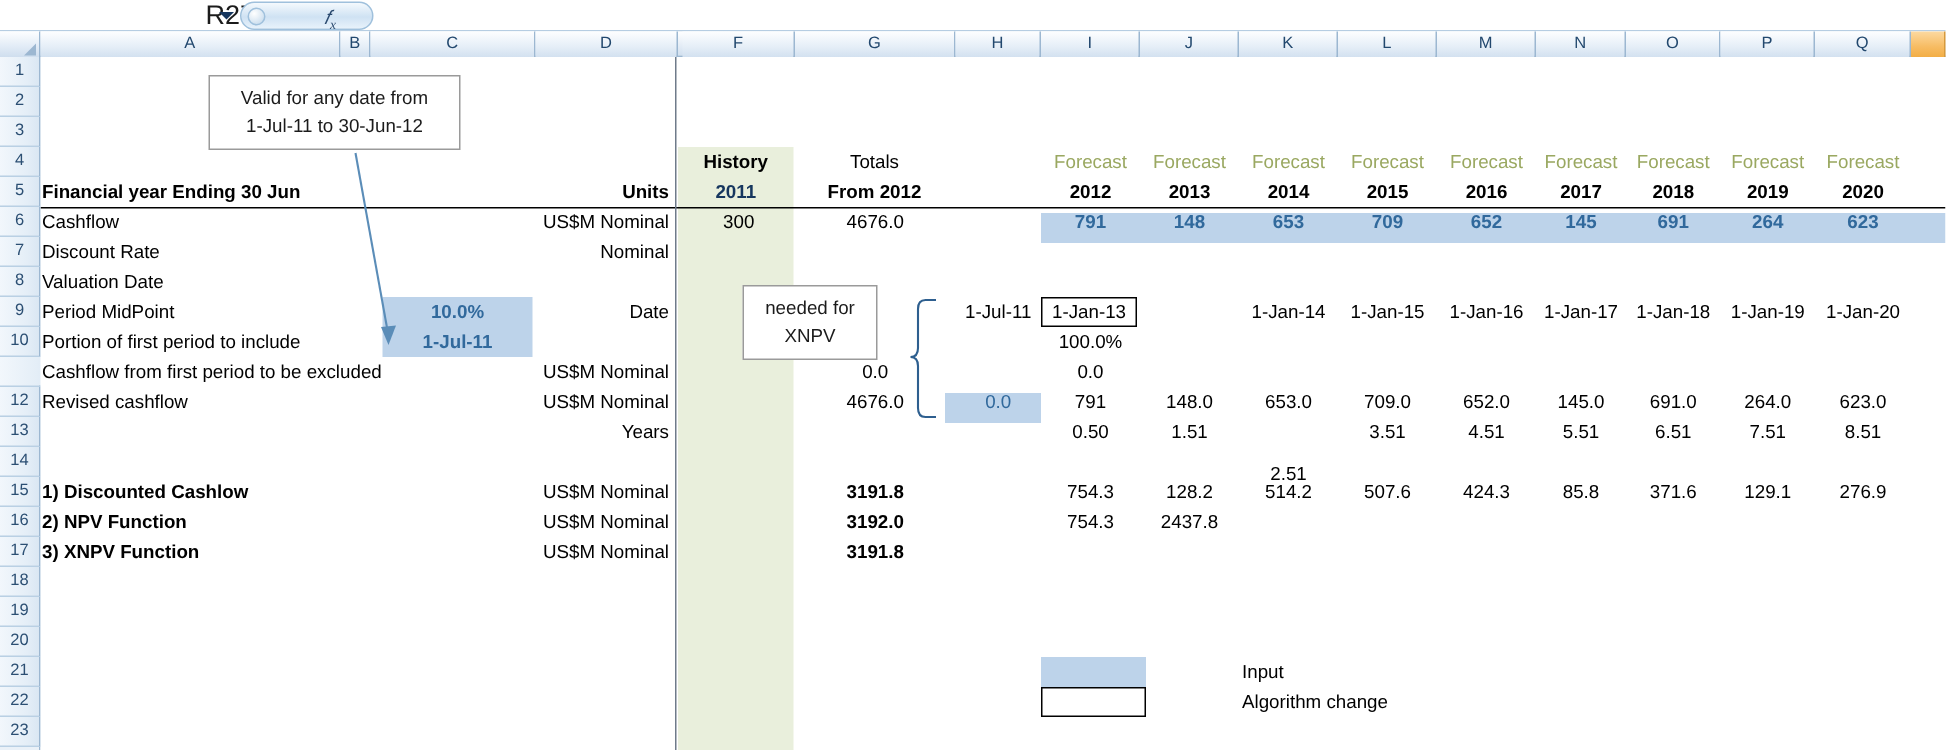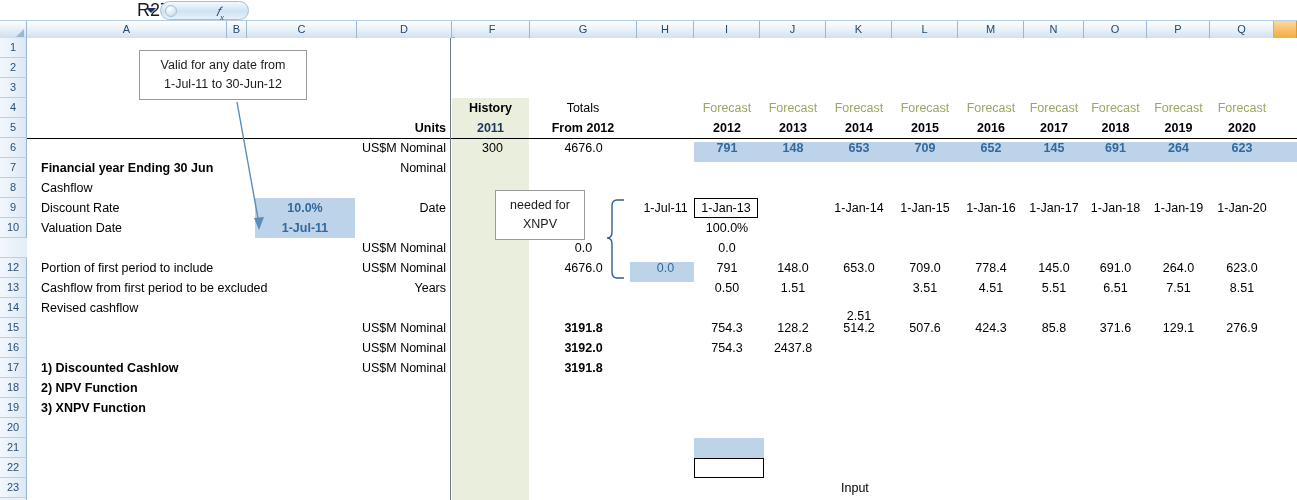--- a/index.html
+++ b/index.html
@@ -120,21 +120,21 @@
   
   .cell {
     position: absolute;
     font-size: 12.5px;
     color: #000000;
     line-height: 20px;
     white-space: nowrap;
     overflow: visible;
   }
   .r    { text-align: right; padding-right: 4px; }
-  .l    { text-align: left;  padding-left: 14px; margin-top: 40px; }
+  .l    { text-align: left;  padding-left: 1px; }
   .c    { text-align: center; }
   .b    { font-weight: bold; }
   .blue { color: #31699c; }
   .navy { color: #16365e; }
   .olive{ color: #9aa861; }
 
   
   .hrule { position: absolute; background: #000000; height: 1px; }
   .pane-split {
     position: absolute; top: 0; width: 1px; height: 462px;
@@ -258,20 +258,21 @@
 
   <div class="cell l" style="left:0px; top:100px; width:330px;">Cashflow</div>
   <div class="cell r" style="left:330px; top:100px; width:93px;">US$M Nominal</div>
 
   <div class="cell l" style="left:0px; top:120px; width:330px;">Discount Rate</div>
   <div class="cell r" style="left:330px; top:120px; width:93px;">Nominal</div>
 
   <div class="cell l" style="left:0px; top:140px; width:330px;">Valuation Date</div>
   <div class="cell r" style="left:330px; top:140px; width:93px;"></div>
 
+  <div class="cell l" style="left:0px; top:160px; width:330px;">Period MidPoint</div>
   <div class="cell r" style="left:330px; top:160px; width:93px;">Date</div>
 
   <div class="cell l" style="left:0px; top:180px; width:330px;">Portion of first period to include</div>
   <div class="cell r" style="left:330px; top:180px; width:93px;"></div>
 
   <div class="cell l" style="left:0px; top:200px; width:330px;">Cashflow from first period to be excluded</div>
   <div class="cell r" style="left:330px; top:200px; width:93px;">US$M Nominal</div>
 
   <div class="cell l" style="left:0px; top:220px; width:330px;">Revised cashflow</div>
   <div class="cell r" style="left:330px; top:220px; width:93px;">US$M Nominal</div>
@@ -340,21 +341,21 @@
       <div class="cell c" style="left: 1183px; top: 160px; width: 64px;">1-Jan-20</div>
       <div class="cell c" style="left: 667px; top: 180px; width: 66px;">100.0%</div>
       <div class="cell c" style="left: 503px; top: 200px; width: 107px;">0.0</div>
       <div class="cell c" style="left: 667px; top: 200px; width: 66px;">0.0</div>
       <div class="cell c" style="left: 503px; top: 220px; width: 107px;">4676.0</div>
       <div class="cell c blue" style="left: 610px; top: 220px; width: 57px;">0.0</div>
       <div class="cell c" style="left: 667px; top: 220px; width: 66px;">791</div>
       <div class="cell c" style="left: 733px; top: 220px; width: 66px;">148.0</div>
       <div class="cell c" style="left: 799px; top: 220px; width: 66px;">653.0</div>
       <div class="cell c" style="left: 865px; top: 220px; width: 66px;">709.0</div>
-      <div class="cell c" style="left: 931px; top: 220px; width: 66px;">778.4</div>
+      <div class="cell c" style="left: 931px; top: 220px; width: 66px;">652.0</div>
       <div class="cell c" style="left: 997px; top: 220px; width: 60px;">145.0</div>
       <div class="cell c" style="left: 1057px; top: 220px; width: 63px;">691.0</div>
       <div class="cell c" style="left: 1120px; top: 220px; width: 63px;">264.0</div>
       <div class="cell c" style="left: 1183px; top: 220px; width: 64px;">623.0</div>
       <div class="cell c" style="left: 667px; top: 240px; width: 66px;">0.50</div>
       <div class="cell c" style="left: 733px; top: 240px; width: 66px;">1.51</div>
       <div class="cell c" style="left: 799px; top: 240px; width: 66px; margin-top: 28px;">2.51</div>
       <div class="cell c" style="left: 865px; top: 240px; width: 66px;">3.51</div>
       <div class="cell c" style="left: 931px; top: 240px; width: 66px;">4.51</div>
       <div class="cell c" style="left: 997px; top: 240px; width: 60px;">5.51</div>

